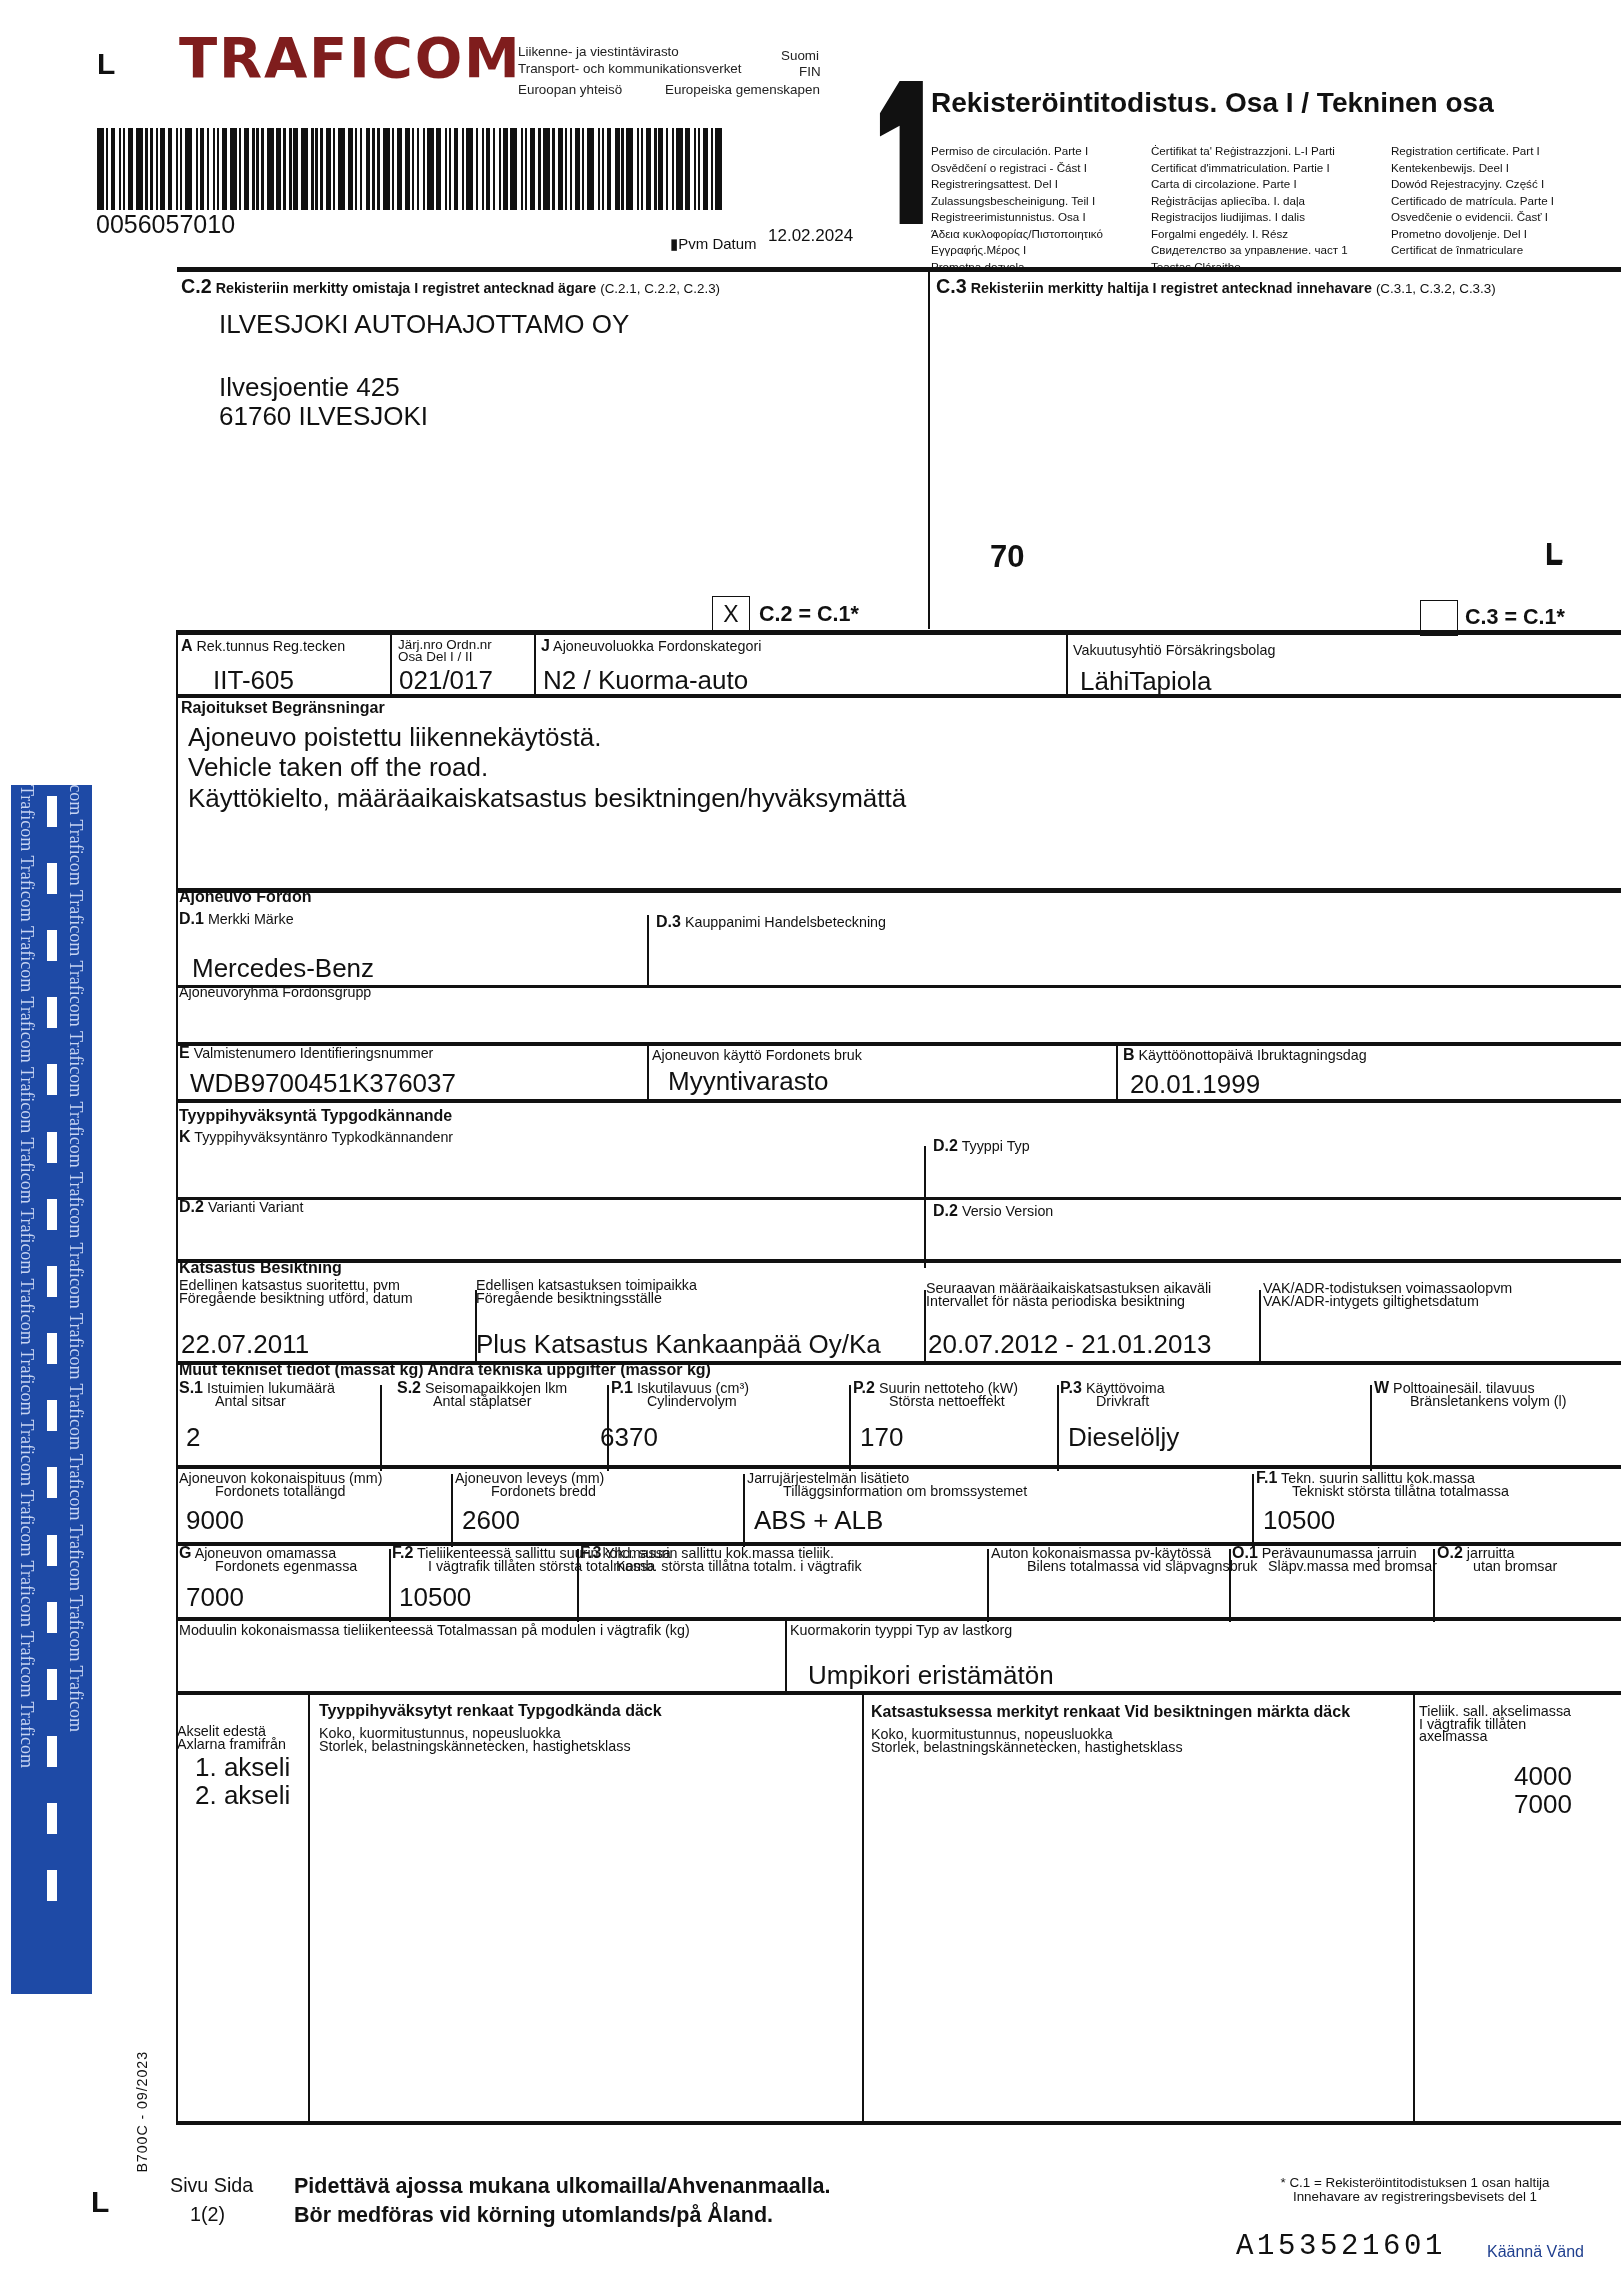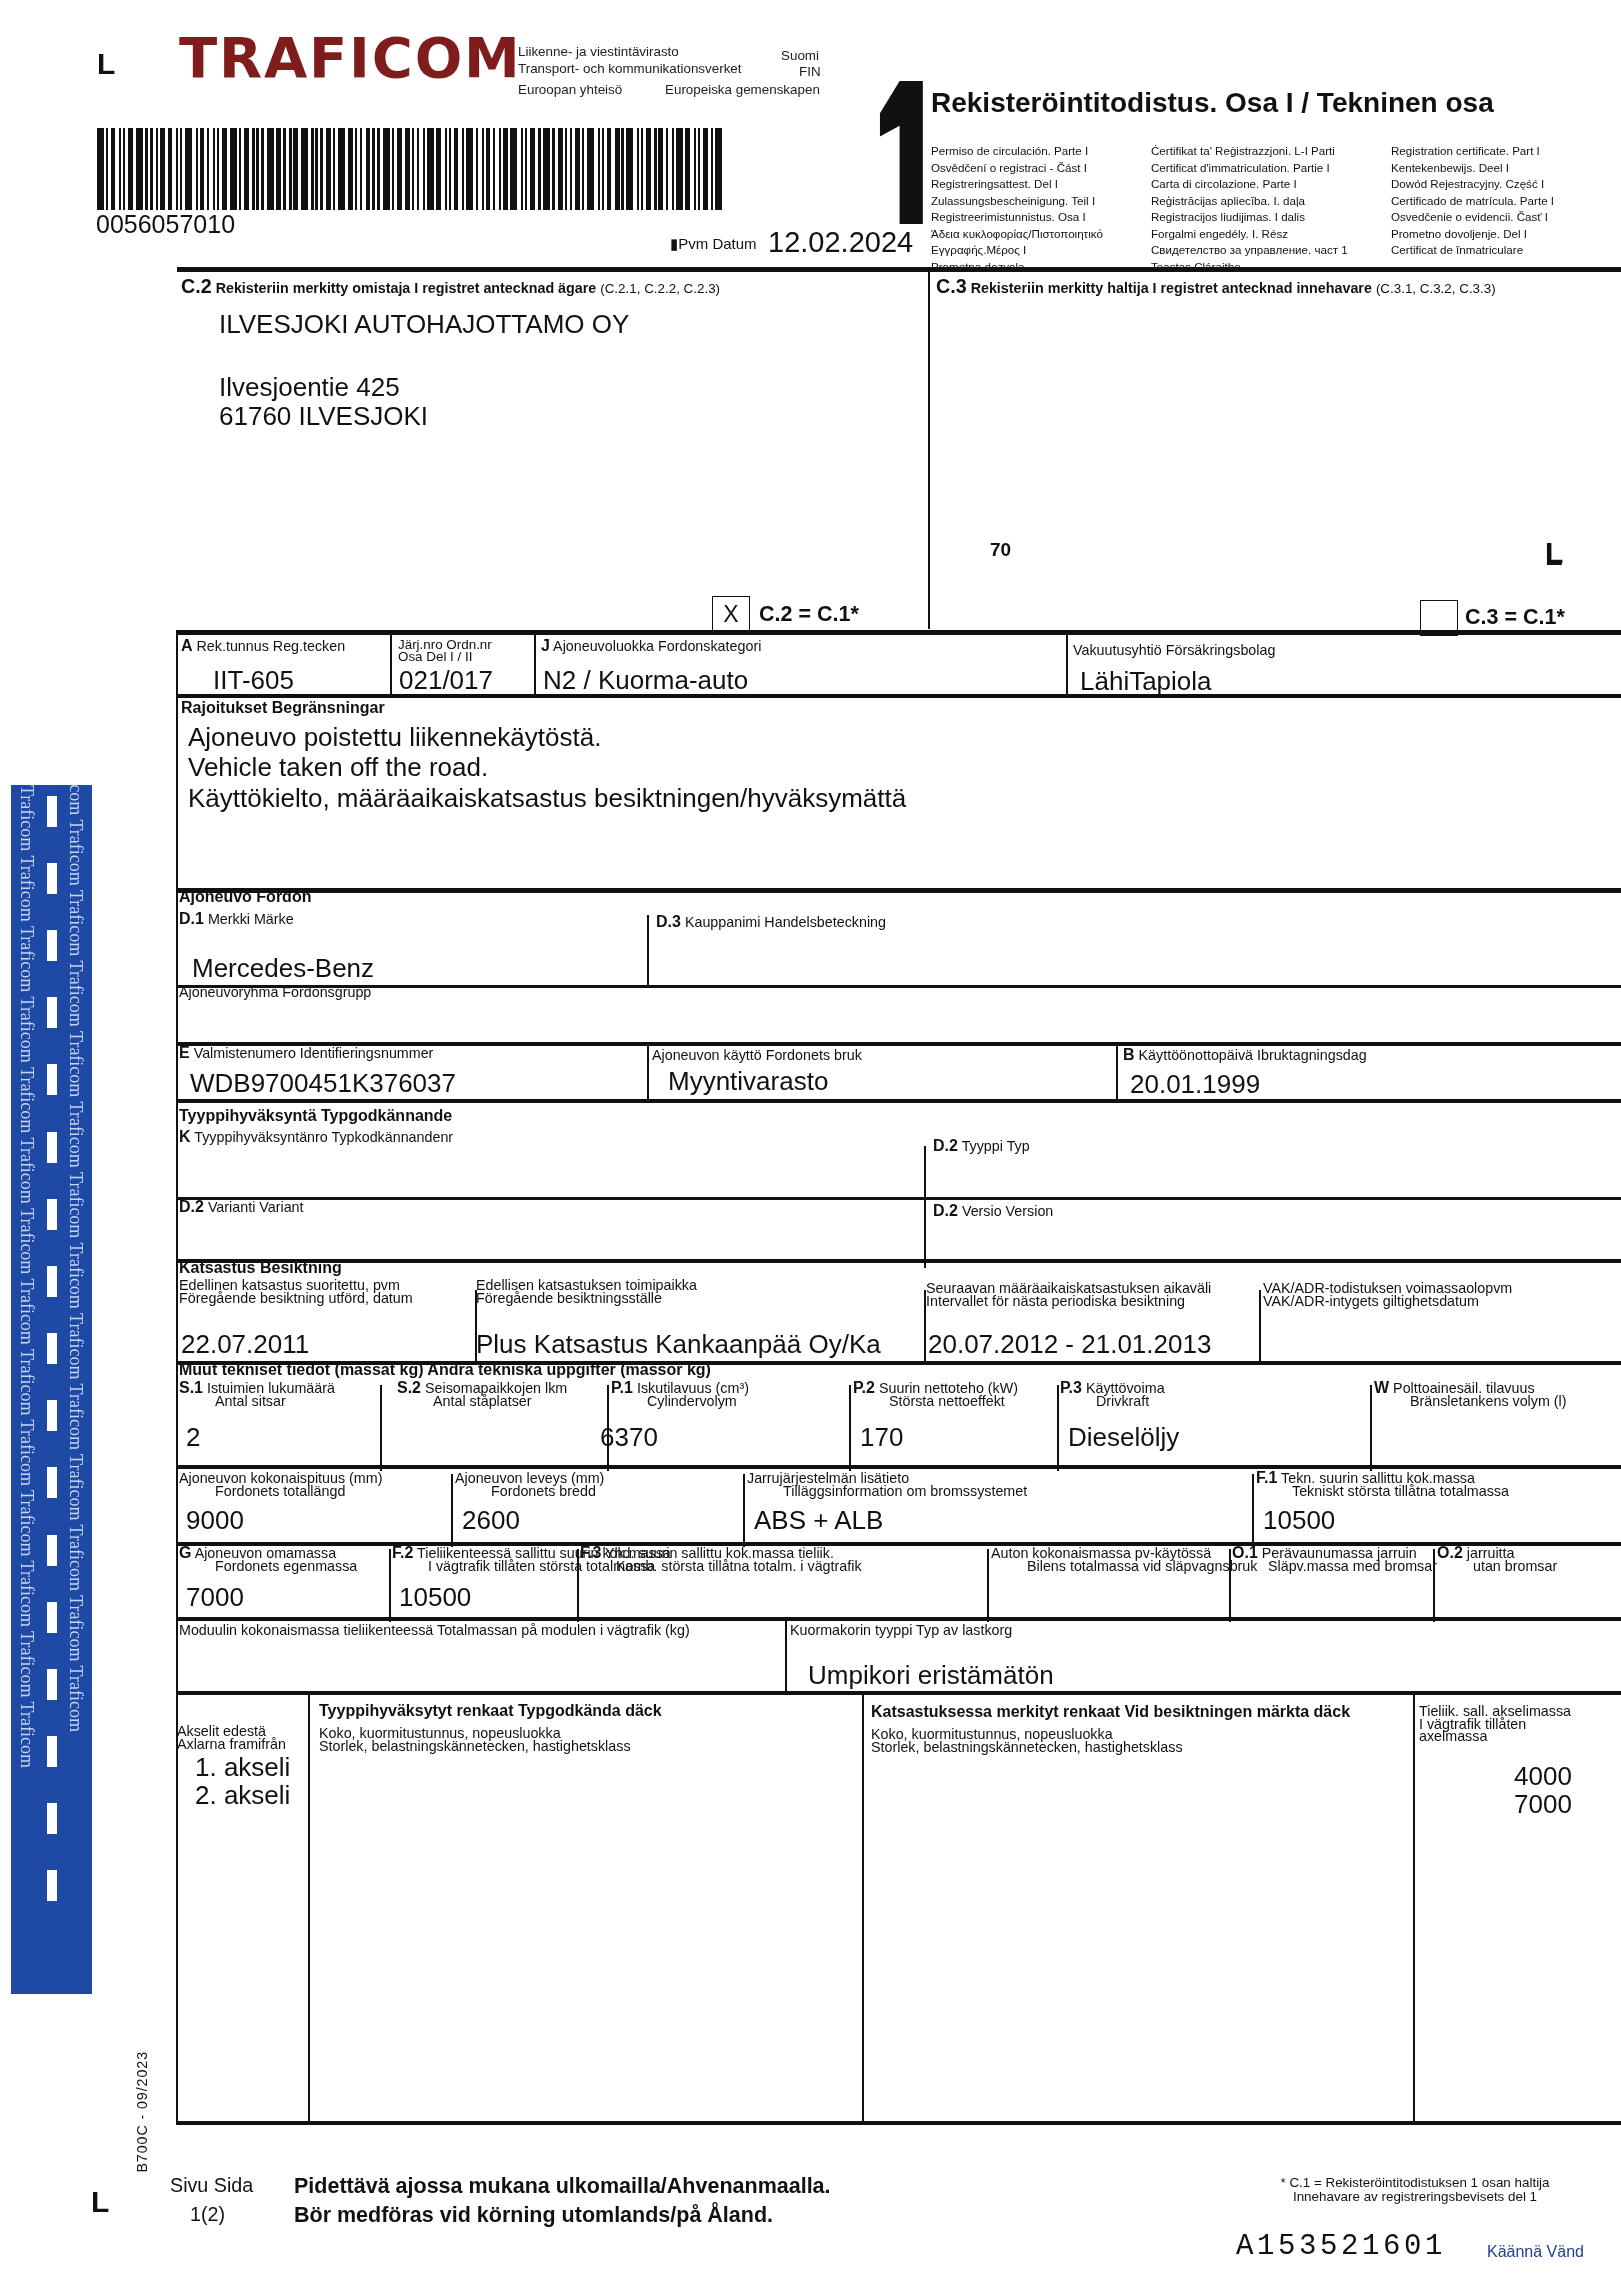--- a/index.html
+++ b/index.html
@@ -11,21 +11,21 @@
           font-size: 56px; letter-spacing: 1.8px; color: #7f1d1d; }
   .agency { font-size: 13.4px; line-height: 18px; color: #222; }
   .barcode { left: 97px; top: 128px; width: 696px; height: 82px; display: flex; align-items: stretch; gap: 0; }
   .barcode span { display: block; background: #111; height: 100%; }
   .barcode-num { left: 96px; top: 210px; font-size: 25px; font-family: "Liberation Sans", sans-serif; }
   .big-one { left: 878px; top: 81px; width: 45px; height: 143px; }
   .title { left: 931px; top: 88px; font-weight: bold; font-size: 28px; line-height: 29px; }
   .langs { left: 931px; top: 143px; font-size: 11.6px; line-height: 16.5px; display: grid;
            grid-template-columns: 220px 240px 206px; }
   .pvm { left: 670px; top: 235px; font-size: 15px; }
-  .pvm-val { left: 768px; top: 226px; font-size: 29px; }
+  .pvm-val { left: 768px; top: 226px; font-size: 17px; }
   .hline { position: absolute; background: #111; }
   .vline { position: absolute; background: #111; width: 1.8px; }
   .lbl { position: absolute; font-size: 14.3px; line-height: 14.3px; white-space: nowrap; }
   .lbl b { font-size: 16px; }
   .sect { position: absolute; font-weight: bold; font-size: 16px; white-space: nowrap; }
   .val { position: absolute; font-size: 26px; white-space: nowrap; }
   .checkbox { position: absolute; border: 1.8px solid #111; width: 36px; height: 34px;
               font-size: 23px; text-align: center; line-height: 34px; }
   .eq { position: absolute; font-weight: bold; font-size: 21.5px; }
   .side-strip { left: 10.7px; top: 785px; width: 81px; height: 1209px; background: #1e4aa6; overflow: hidden; }
@@ -203,21 +203,21 @@
 <div class="val" style="left:219px;top:401px;">61760 ILVESJOKI</div>
 <div class="checkbox" style="left:712px;top:596px;">X</div>
 <div class="eq" style="left:759px;top:602px;">C.2 = C.1*</div>
 
 <div class="vline" style="left:928px;top:267px;height:362px;"></div>
 <div class="abs" style="left:936px;top:275px;white-space:nowrap;">
   <span style="font-weight:bold;font-size:19.7px;">C.3</span>
   <span style="font-weight:bold;font-size:14.3px;">Rekisteriin merkitty haltija  I registret antecknad innehavare</span>
   <span style="font-size:13.4px;">(C.3.1, C.3.2, C.3.3)</span>
 </div>
-<div class="abs" style="left:990px;top:539px;font-weight:bold;font-size:19px;">70</div>
+<div class="abs" style="left:990px;top:539px;font-weight:bold;font-size:31px;">70</div>
 <div class="abs" style="left:1545px;top:539px;font-weight:bold;font-size:29px;">L</div>
 <div class="checkbox" style="left:1420px;top:600px;"></div>
 <div class="eq" style="left:1465px;top:605px;">C.3 = C.1*</div>
 
 <div class="hline" style="left:176px;top:630px;width:1445px;height:4.5px;"></div>
 <div class="vline" style="left:176px;top:630px;height:1492px;"></div>
 
 <div class="lbl" style="left:181px;top:639px;"><b>A</b> <span>Rek.tunnus  Reg.tecken</span></div>
 <div class="val" style="left:213px;top:665px;">IIT-605</div>
 <div class="vline" style="left:390px;top:632px;height:63px;"></div>

